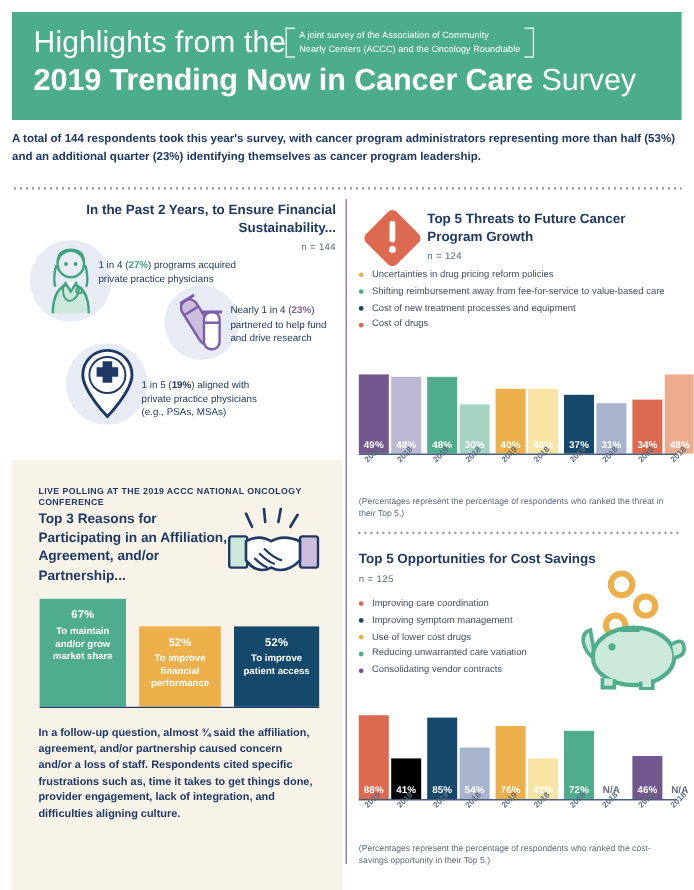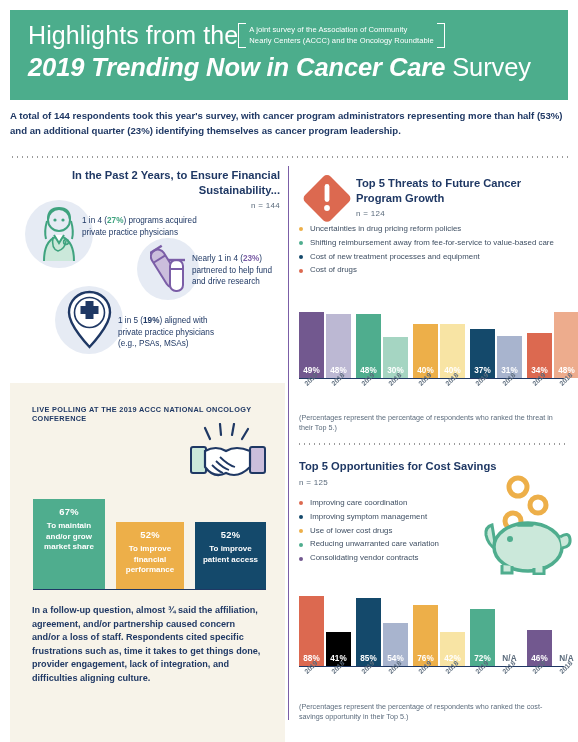--- a/index.html
+++ b/index.html
@@ -34,21 +34,21 @@
   .hdr-bracket::before { left:0; border-left:1.3px solid #fff; }
   .hdr-bracket::after { right:0; border-right:1.3px solid #fff; }
   .hdr-sub {
     color:#fff; font-size:7.6px; line-height:10.5px; font-weight:400;
     letter-spacing:0.05px; white-space: nowrap;
   }
   .hdr-title2 {
     color:#ffffff; font-size:25.5px; line-height:31px; margin-top:3px;
     letter-spacing:-0.1px; white-space: nowrap;
   }
-  .hdr-title2 .ital { font-style: italic; font-weight: 700; }
+  .hdr-title2 .ital { font-weight: 700; }
   .hdr-title2 .reg { font-style: normal; font-weight: 400; }
 
   
   .intro {
     position:absolute; left:10px; top:108px; width:558px;
     color:#1F3864; font-size:9.6px; line-height:15px; font-weight:600;
   }
   .intro b { font-weight: 800; }
 
   
@@ -203,20 +203,21 @@
     </svg>
   </div>
   <div class="callout" style="left:118px; top:315px; width:150px;">
     <span>1 in 5 (</span><span class="pct-navy">19%</span><span>) aligned with</span><br>
     <span>private practice physicians</span><br>
     <span>(e.g., PSAs, MSAs)</span>
   </div>
 
   <div class="poll">
     <div class="poll-kicker">LIVE POLLING AT THE 2019 ACCC NATIONAL ONCOLOGY CONFERENCE</div>
+    <div class="poll-title">Top 3 Reasons for Participating in an Affiliation, Agreement, and/or Partnership...</div>
 
     <div style="position:absolute; left:178px; top:40px; width:80px; height:68px;">
       <svg width="80" height="68" viewBox="0 0 80 68">
         <g stroke="#1F3864" stroke-width="2.2" stroke-linecap="round" fill="none">
           <line x1="22" y1="16" x2="17" y2="5"></line>
           <line x1="33" y1="12" x2="32" y2="1"></line>
           <line x1="44" y1="12" x2="46" y2="1"></line>
           <line x1="54" y1="16" x2="60" y2="6"></line>
         </g>
         <rect x="3" y="24" width="15" height="26" rx="2" fill="#CBE8DA" stroke="#1F3864" stroke-width="2"></rect>

